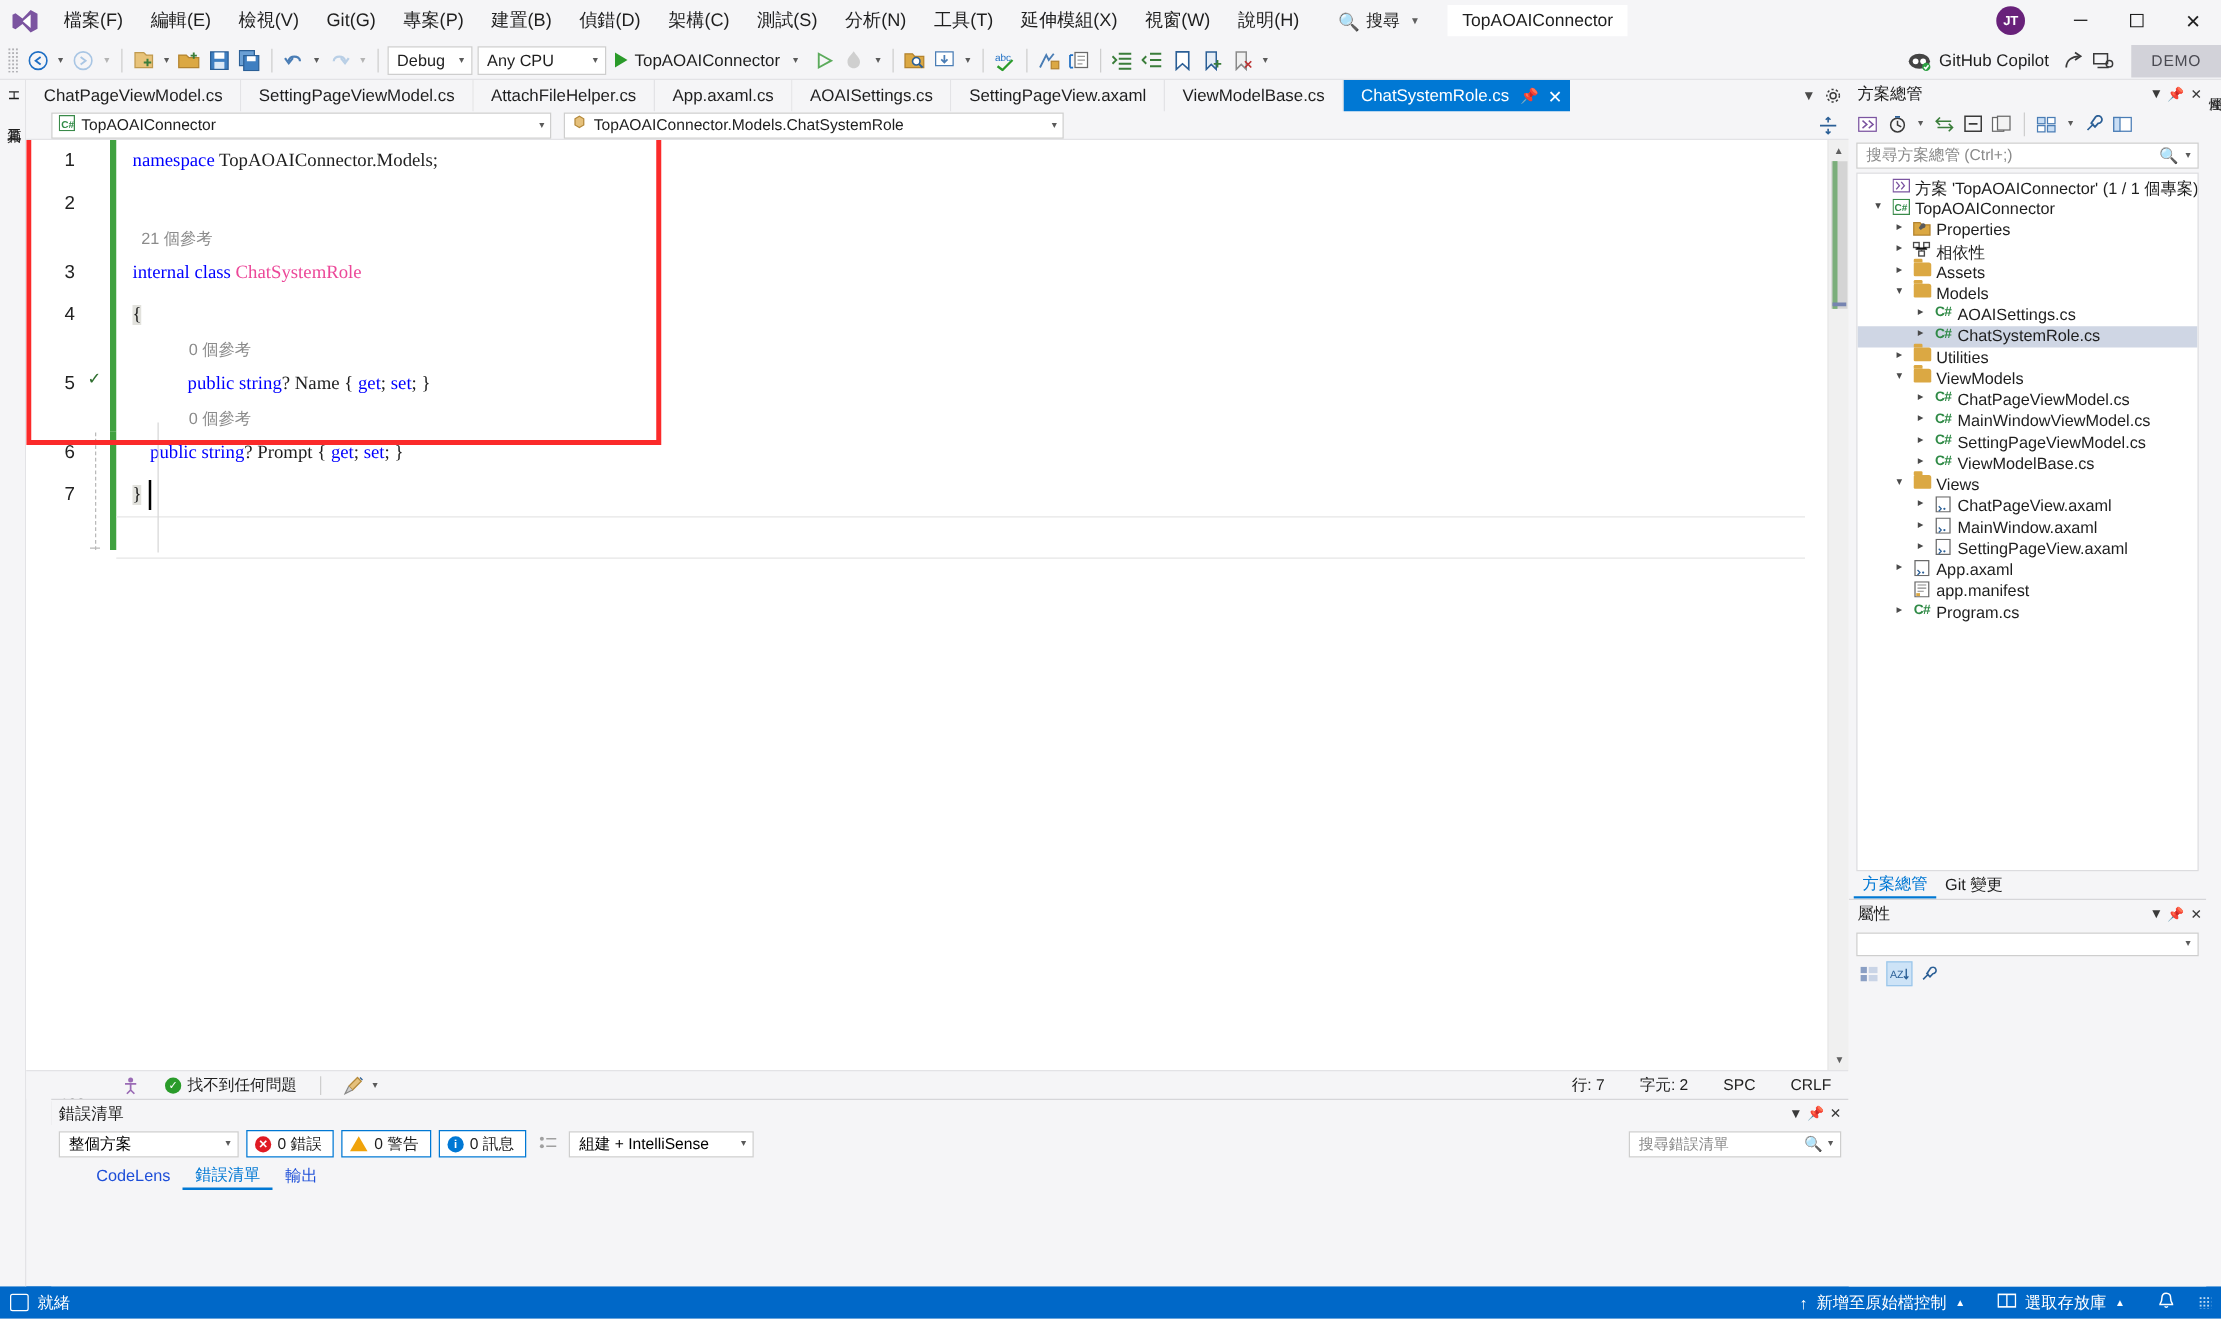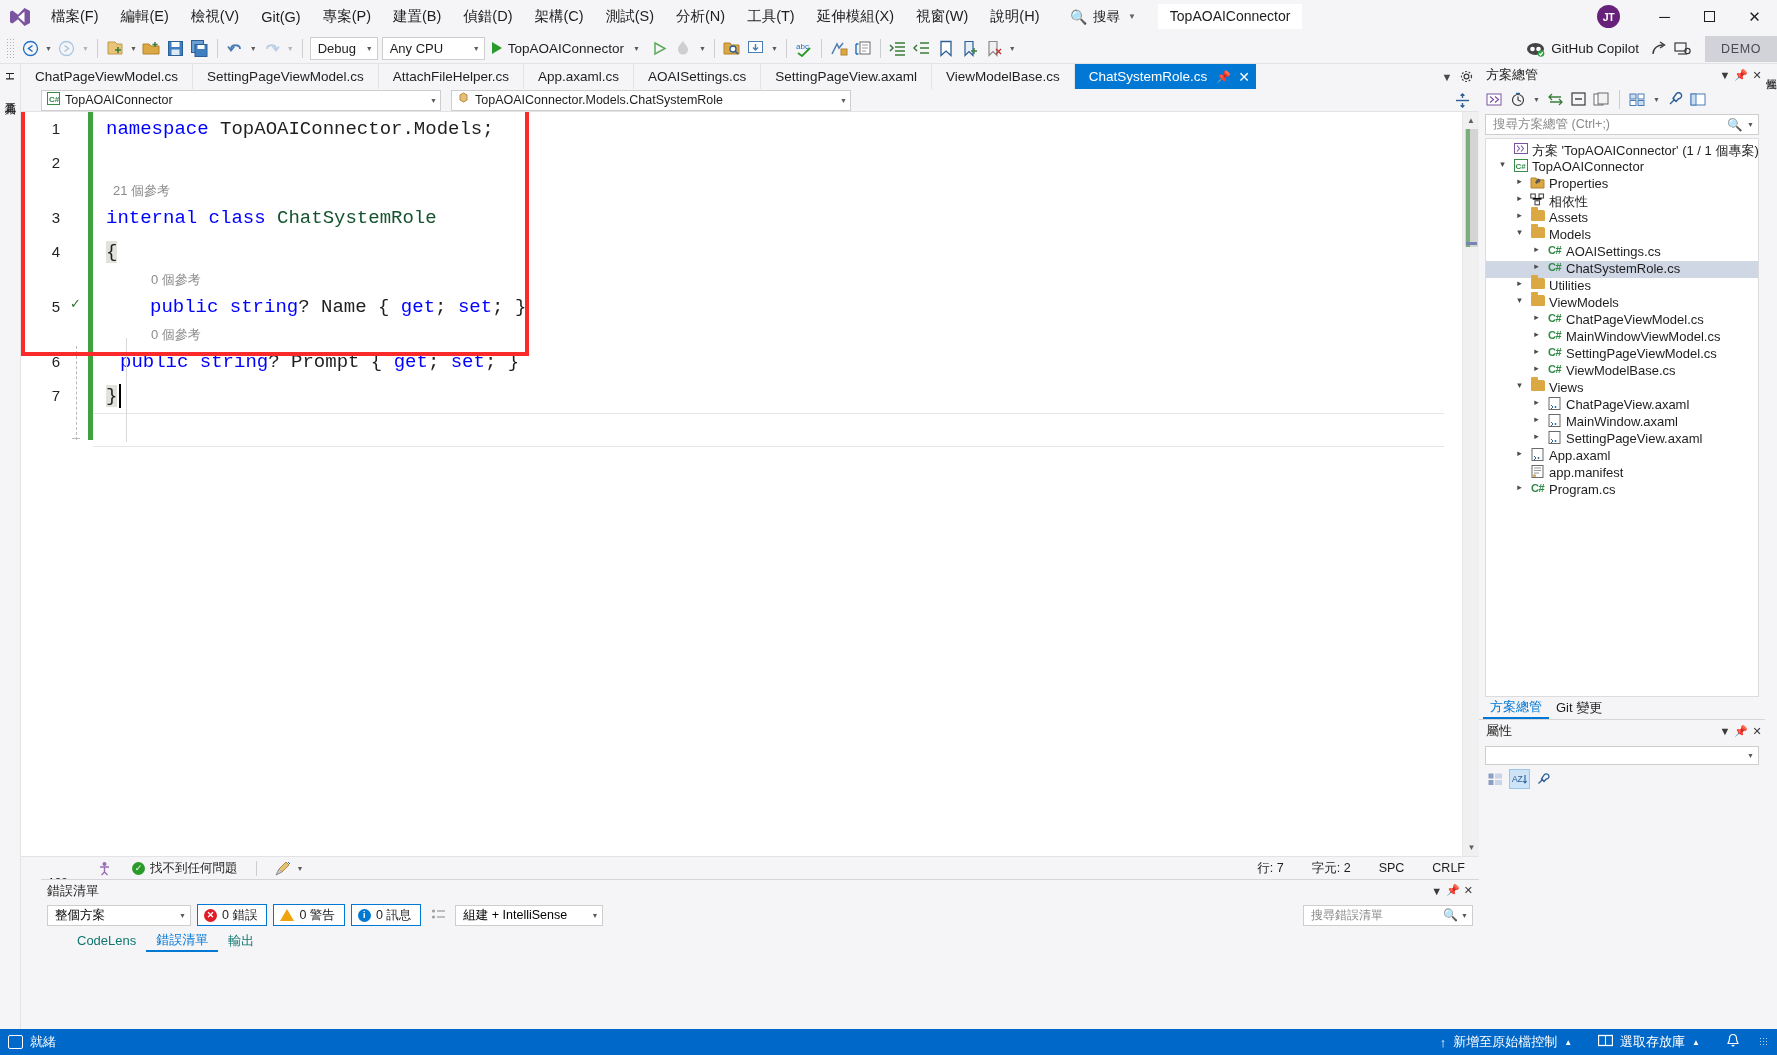--- a/index.html
+++ b/index.html
@@ -190,38 +190,38 @@
     flex: 1 1 auto; position: relative; background: #fff;
     display: flex; min-width: 0; overflow: hidden;
   }
   .lnumcol { width: 45px; flex:0 0 45px; background:#fff; text-align:right;
     padding-right: 6px; position: relative; }
   .changebar { width: 5px; flex: 0 0 5px; background: #fff; position:relative; }
   .changebar .seg { position:absolute; left:0; width:5px; background:#3fa13f; }
   .codecol { flex: 1 1 auto; position: relative; min-width:0; }
 
   .code {
-    font-family: Liberation Mono, monospace;
-    font-size: 19px;
+    font-family: Liberation Serif, serif;
+    font-size: 15px;
     line-height: 34px;
     white-space: pre;
     color: #1f1f1f;
   }
   .lnum {
     font-family: "Liberation Sans", sans-serif;
     font-size: 15px; line-height: 34px; color: #2b91af00;
     color: #222; text-align: right;
   }
   .lens {
     font-family: "Liberation Sans", sans-serif;
     font-size: 13px; color: #8b8b8b; line-height: 21px;
     white-space: pre; cursor: default;
   }
   .kw { color: #0000ff; }
-  .typ { color: #14532d; }
+  .typ { color: #ec4899; }
   .pl  { color: #1f1f1f; }
 
   .guide { position:absolute; width:1px; background:#d8d8d8; }
   .curline {
     position: absolute; left: 0; right: 0;
     border-top: 1px solid #e6e6e6; border-bottom: 1px solid #e6e6e6;
     pointer-events: none;
   }
   .caret-bar {
     position:absolute; width: 2px; background:#000;
@@ -317,21 +317,21 @@
   .err-head { height:20px; display:flex; background:#f5f5f7; border-bottom:1px solid #d6d6d9; }
   .eh {
     font-size:12.5px; color:#1e1e1e; padding: 0 6px;
     display:flex; align-items:center; border-right:1px solid #dcdcdf;
     cursor: default;
   }
   .err-body { flex:1 1 auto; background:#fff; }
 
   
   .bottabs { height:23px; display:flex; align-items:stretch; padding-left: 26px; background:#f5f5f7;}
-  .bottab { font-size:13px; color:#0f766e; display:flex;align-items:center; padding: 0 10px; cursor:default;}
+  .bottab { font-size:13px; color:#1d4ed8; display:flex;align-items:center; padding: 0 10px; cursor:default;}
   .bottab.active { color:#0078d4; border-bottom: 2px solid #0078d4; }
 
   
   .rightdock { width: 286px; flex: 0 0 286px; display:flex; flex-direction: column; background:#f5f5f7;}
   .dock-hdr {
     height: 22px; display:flex; align-items:center;
     font-size: 13px; color:#1e1e1e; padding-left:7px;
   }
   .dock-hdr .dots {
     flex:1;height:1px;margin: 0 6px;

